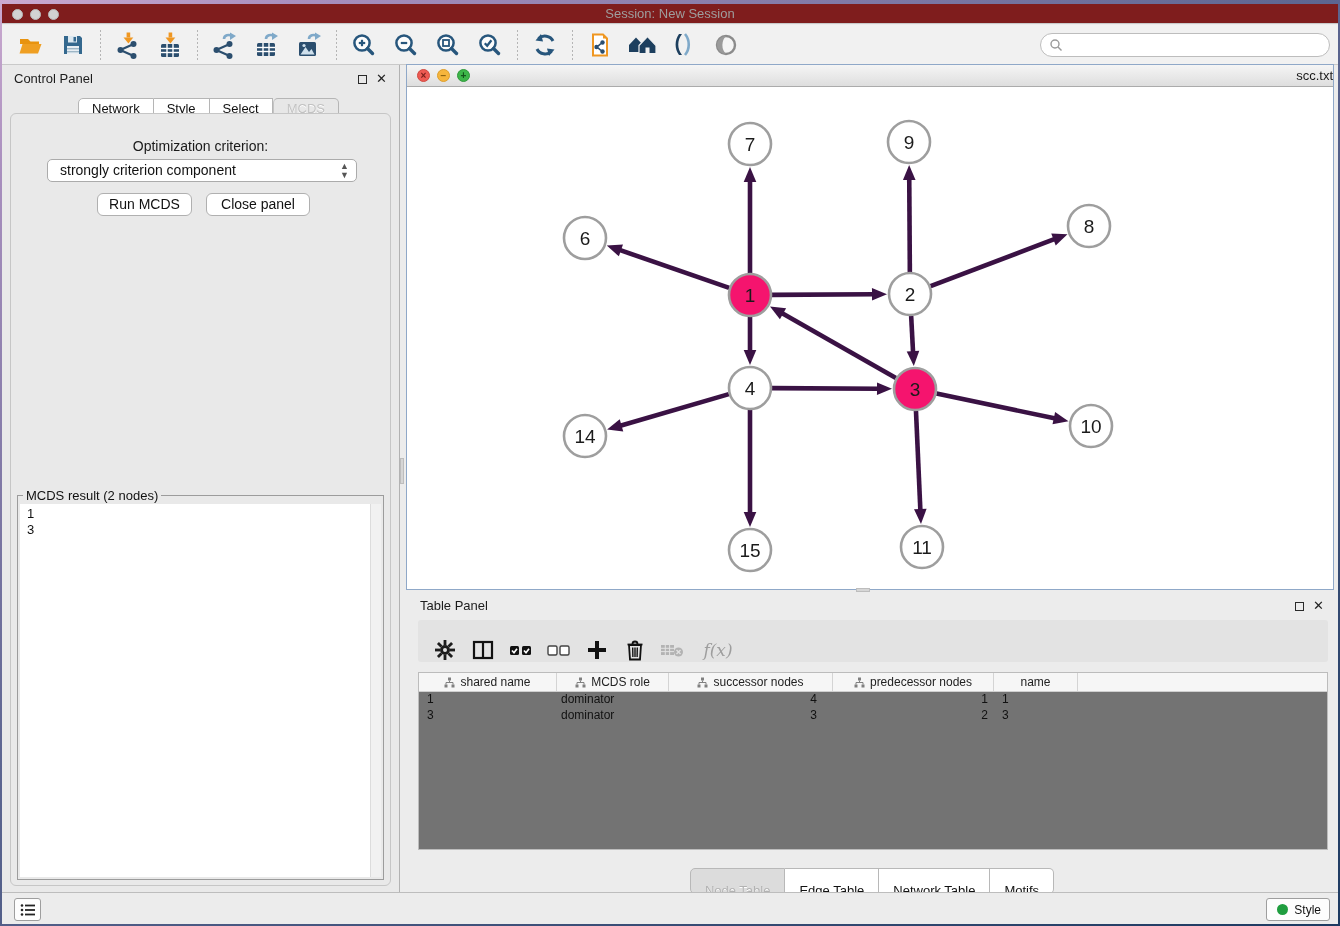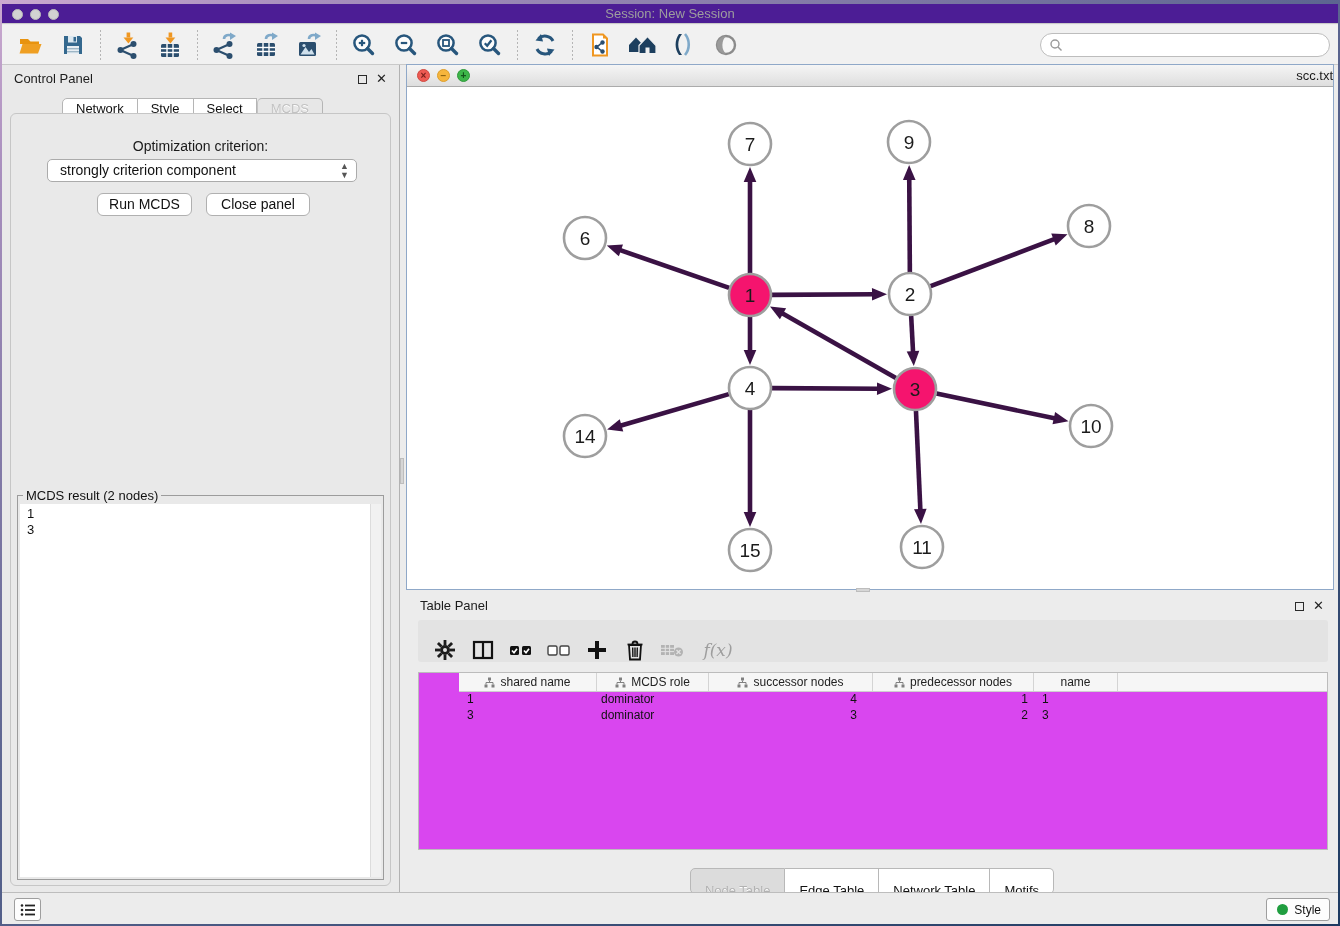--- a/index.html
+++ b/index.html
@@ -5,21 +5,21 @@
   * { margin:0; padding:0; box-sizing:border-box; }
   html,body { width:1340px; height:926px; overflow:hidden;
     font-family:"Liberation Sans","DejaVu Sans",sans-serif; }
   .desktop { position:fixed; width:1340px; height:926px;
     background:linear-gradient(150deg,#cbaad0 0%,#a98fbe 10%,#5d6691 45%,#1d3a61 100%); }
   .window { position:absolute; left:2px; top:4px; width:1336px; height:920px;
     background:#ececec; }
 
   
   .titlebar { position:absolute; top:0; left:0; right:0; height:20px;
-    background:#4c1d95; border-bottom:1px solid #c9c9c9; }
+    background:#7f1d1d; border-bottom:1px solid #c9c9c9; }
   .tl { position:absolute; top:5px; width:11px; height:11px; border-radius:50%;
     background:#d2d2d2; border:1px solid #b9b9b9; text-align:center;
     font-size:8px; line-height:9px; color:rgba(0,0,0,.45); font-weight:bold; }
   .win-title { position:absolute; left:0; right:0; top:0; height:20px; text-align:center;
     line-height:20px; font-size:13px; color:#9e9e9e; }
 
   
   .toolbar { position:absolute; top:21px; left:0; right:0; height:40px;
     background:#f1f1f1; border-bottom:1px solid #c9c9c9;
     display:flex; align-items:center; padding-left:8px; }
@@ -34,21 +34,21 @@
   .searchbox input { border:none; outline:none; flex:1; height:18px; font-size:12px;
     background:transparent; font-family:inherit; }
 
   
   .control-panel { position:absolute; left:0; top:61px; width:398px; bottom:32px;
     background:#e9e9e9; border-right:1px solid #b2b2b2; }
   .panel-head { position:absolute; top:6px; left:12px; font-size:13px; color:#1c1c1c; }
   .panel-float { position:absolute; width:9px; height:9px; border:1.5px solid #2a2a2a;
     top:10px; }
   .panel-close { position:absolute; top:6px; font-size:13px; font-weight:bold; color:#222; }
-  .cp-tabs { position:absolute; top:33px; left:60px; height:21px; display:flex; }
+  .cp-tabs { position:absolute; top:33px; left:76px; height:21px; display:flex; }
   .cp-tab { height:21px; line-height:20px; font-size:13px; padding:0 13px;
     background:#fff; border:1px solid #b5b5b5; border-left:none; color:#111; }
   .cp-tab.first { border-left:1px solid #b5b5b5; border-radius:5px 0 0 5px; }
   .cp-tab.active { background:#e7e7e7; color:#c2c2c2; border-radius:5px 5px 0 0;
     border-left:1px solid #c4c4c4; height:27px; text-shadow:0 1px 0 #fff; }
   .cp-box { position:absolute; left:8px; right:8px; top:48px; bottom:6px;
     border:1px solid #c6c6c6; border-radius:6px; background:#e9e9e9; }
   .opt-label { position:absolute; top:24px; left:0; right:0; text-align:center;
     font-size:14px; color:#1a1a1a; }
   .criterion { position:absolute; left:36px; top:45px; width:310px; height:23px;
@@ -83,21 +83,21 @@
   .table-panel { position:absolute; left:404px; top:588px; width:932px; height:298px;
     background:#ececec; }
   .tp-toolbar { position:absolute; left:12px; right:10px; top:28px; height:42px;
     background:#e3e3e3; border-radius:3px; display:flex; align-items:flex-end;
     padding-left:14px; }
   .tp-icon { width:26px; height:24px; margin-right:12px; display:flex;
     align-items:center; justify-content:center; }
   .fx { font-family:"DejaVu Serif","Liberation Serif",serif; font-style:italic;
     font-size:17px; color:#9e9e9e; }
   .tbl { position:absolute; left:12px; right:10px; top:80px; height:178px;
-    background:#d946ef; border:1px solid #bcbcbc;padding-left:40px; }
+    background:#737373; border:1px solid #bcbcbc; }
   .tbl-header { display:flex; height:19px; background:#f6f6f6;
     border-bottom:1px solid #cfcfcf; }
   .th { display:flex; align-items:center; justify-content:center; gap:5px;
     font-size:12px; color:#222; border-right:1px solid #d4d4d4; height:100%; }
   .trow { display:flex; height:16px; font-size:12px; color:#111; }
   .td { overflow:hidden; white-space:nowrap; }
   .tp-tabs { position:absolute; top:276px; left:0; right:0; display:flex;
     justify-content:center; }
   .tp-tab { height:21px; line-height:20px; font-size:13px; padding:12px 14px;
     background:#fff; border:1px solid #b8b8b8; border-left:none; color:#111; }

